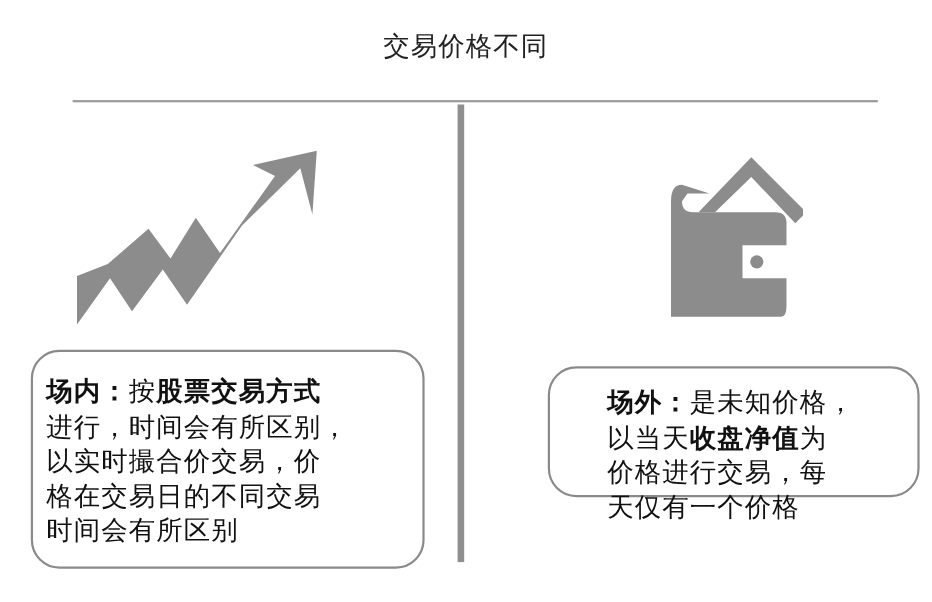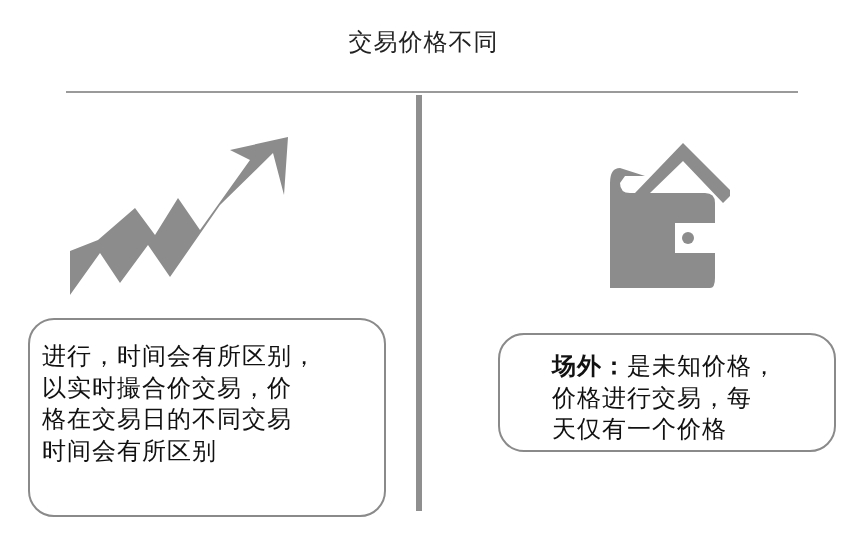--- a/index.html
+++ b/index.html
@@ -30,23 +30,25 @@
   <polygon fill="#8c8c8c" points="0,116 0,160 30,118 50,148 78,110 100,142 150,70 203,18 214,60 218,2 160,15 180,25 130,95 108,63 85,100 65,73 28,105 "></polygon>
 </svg>
 
 <svg class="icon icon-wallet" viewBox="0 0 125 160">
   <path fill="#8c8c8c" d="M15,30 Q5,30 5,45 L5,150 L105,150 Q110,150 110,140 L110,115 L70,115 L70,85 L110,85 L110,65 Q110,55 100,55 L25,55 Q15,55 15,45 L20,38 L40,38 Z"></path>
   <polygon fill="#8c8c8c" points="30,55 78,5 128,55 118,65 78,23 45,55"></polygon>
   <circle cx="83" cy="100" r="6" fill="#8c8c8c"></circle>
 </svg>
 
 <div class="box box-left">
+  <div class="line"><b>场内</b><b>：</b><span>按</span><b>股票交易方式</b></div>
   <div class="line">进行，时间会有所区别，</div>
   <div class="line">以实时撮合价交易，价</div>
   <div class="line">格在交易日的不同交易</div>
   <div class="line">时间会有所区别</div>
 </div>
 
 <div class="box box-right">
   <div class="line"><b>场外</b><b>：</b><span>是未知价格，</span></div>
+  <div class="line"><span>以当天</span><b>收盘净值</b><span>为</span></div>
   <div class="line">价格进行交易，每</div>
   <div class="line">天仅有一个价格</div>
 </div>
 
 </body></html>

